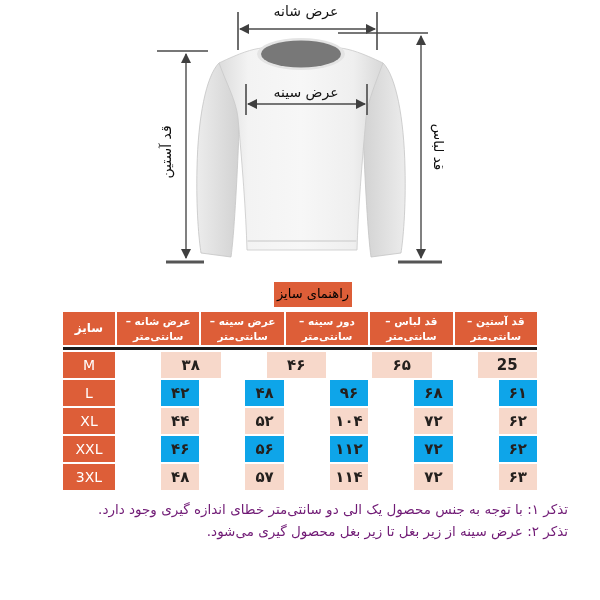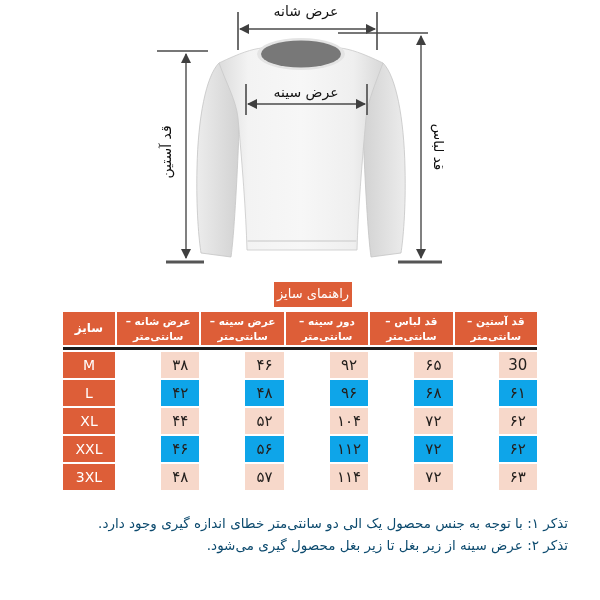--- a/index.html
+++ b/index.html
@@ -17,21 +17,21 @@
   .dim-line { stroke: #4a4a4a; stroke-width: 1.4; fill: none; }
   .dim-tick { stroke: #4a4a4a; stroke-width: 1.6; }
   .dim-ground { stroke: #555555; stroke-width: 3; }
   .dim-label { font-size: 14px; fill: #111111; font-family: "DejaVu Sans", sans-serif; }
   
   .badge {
     width: fit-content;
     margin: 2px auto 5px;
     transform: translateX(13px);
     background: #DD5E38;
-    color: #ffffff;
+    color: #000000;
     font-size: 13px;
     padding: 4px 3px 6px;
   }
   
   .size-table { width: 474px; margin: 0 auto; border-radius: 6px; }
   .t-row { display: flex; gap: 2px; margin-top: 2px; direction: ltr; }
   .cell {
     display: flex; align-items: center; justify-content: center;
     text-align: center;
   }
@@ -39,31 +39,31 @@
   .data-col { flex: 1 1 0; align-items: center; }
   .t-head .cell {
     background: #DD5E38; color: #ffffff;
     height: 33px; font-size: 10.5px; font-weight: bold;
     flex-direction: column; line-height: 1.4;
   }
   .t-head .size-col { font-size: 12px; }
   .divider { height: 3px; background: #1b1b1b; margin-top: 2px; }
   .t-body-row .cell { height: 26px; }
   .t-body-row .size-col { font-size: 14px; font-weight: normal; }
-  .t-body-row .data-col { font-size: 15px; font-weight: normal; color: #24201e; margin-left: 44px; }
+  .t-body-row .data-col { font-size: 15px; font-weight: bold; color: #24201e; margin-left: 44px; }
   .row-dark  .data-col { background: #F7D8CA; }
   .row-light .data-col { background: #0ea5e9; }
   
   .notes {
-    margin: 23px 32px 0 20px;
+    margin: 9px 32px 0 20px;
     direction: rtl;
     text-align: right;
     font-size: 13.5px;
     line-height: 21.5px;
-    color: #0c4a6e;
+    color: #701a75;
   }
 </style>
 </head>
 <body>
 
 <div class="page">
 
   <div class="diagram">
     <svg width="600" height="280" viewBox="0 0 600 280">
       <defs>
@@ -162,23 +162,22 @@
         <span dir="rtl">سانتی‌متر</span>
       </div>
     </div>
 
     <div class="divider"></div>
 
     <div class="t-row t-body-row row-dark">
       <div class="cell size-col">M</div>
       <div class="cell data-col">۳۸</div>
       <div class="cell data-col">۴۶</div>
-      <div class="cell data-col">۹۲</div>
       <div class="cell data-col">۶۵</div>
-      <div class="cell data-col">30</div>
+      <div class="cell data-col">25</div>
     </div>
 
     <div class="t-row t-body-row row-light">
       <div class="cell size-col">L</div>
       <div class="cell data-col">۴۲</div>
       <div class="cell data-col">۴۸</div>
       <div class="cell data-col">۹۶</div>
       <div class="cell data-col">۶۸</div>
       <div class="cell data-col">۶۱</div>
     </div>

